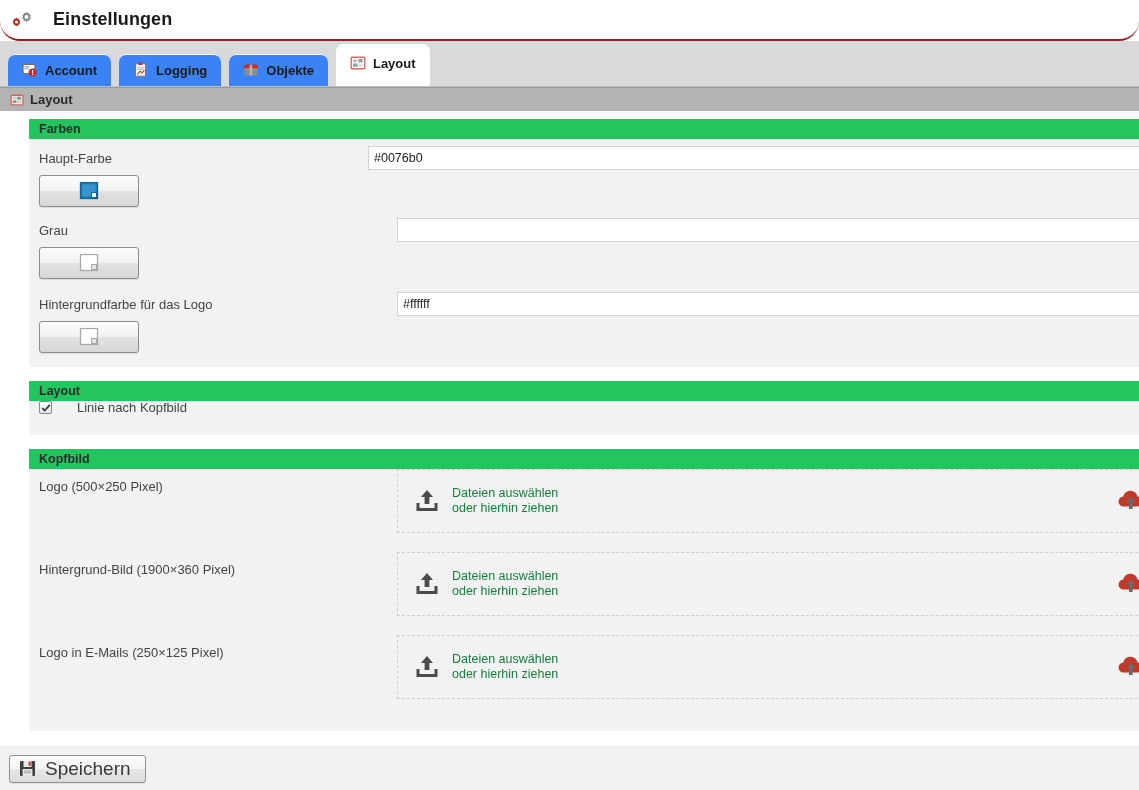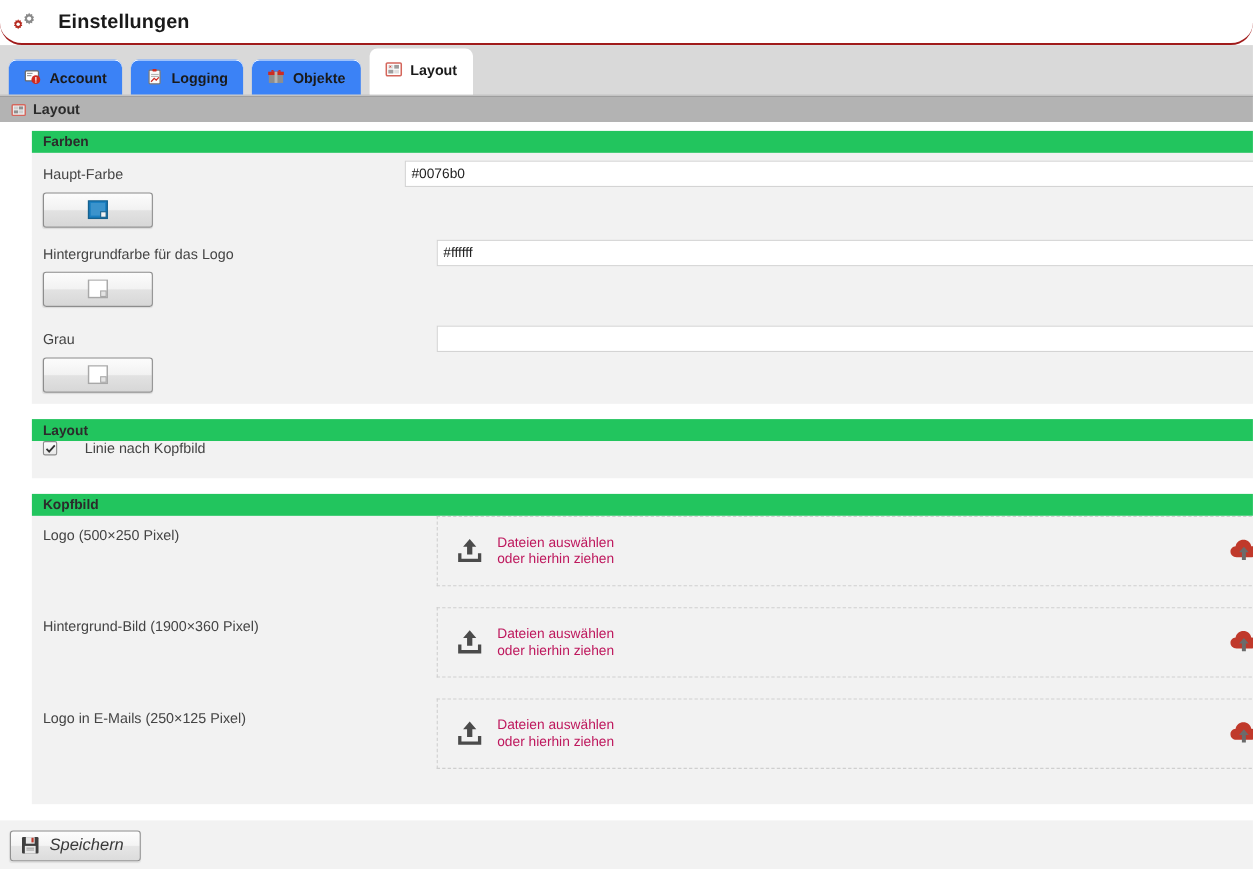--- a/index.html
+++ b/index.html
@@ -162,46 +162,45 @@
     left: 368px;
     width: 771px;
     height: 64px;
     border: 1px dashed #cfcfcf;
     background: #f2f2f2;
     display: flex;
     align-items: center;
     cursor: pointer;
   }
   .dz-inner { display: flex; align-items: center; gap: 12px; padding-left: 16px; }
-  .dz-text { font-size: 12.5px; color: #be185d; line-height: 15px; }
+  .dz-text { font-size: 12.5px; color: #15803d; line-height: 15px; }
   .cloud { position: absolute; right: 22px; top: 50%; transform: translateY(-50%); }
 
   
   #footer {
     position: absolute;
     left: 0; top: 746px;
     width: 1139px; height: 44px;
     background: #f2f2f2;
     border-top: 1px solid #f2f2f2;
     display: flex; align-items: center;
     padding-left: 9px;
   }
   #save-btn {
     height: 28px;
     padding: 0 14px 0 9px;
     border: 1px solid #919191;
     border-radius: 3px;
     background: linear-gradient(to bottom,#fdfdfd 0%,#f4f4f4 48%,#e6e6e6 52%,#dcdcdc 100%);
     display: flex; align-items: center; gap: 9px;
     font-family: "Liberation Sans", sans-serif;
-    font-size: 15px;
+    font-size: 19px;
     color: #3a3a3a;
     cursor: pointer;
     box-shadow: 0 1px 1px rgba(0,0,0,0.08);
-    font-style: italic;
   }
 </style>
 </head>
 <body>
 
 <div id="app-header">
   <span class="hdr-icons">
     <span class="gear">
       <svg width="11" height="11" viewBox="0 0 16 16">
         <path fill="#b5281e" d="M8 0.8l1.2 1.9 2.2-0.5 0.1 2.3 2.1 0.9-1.3 1.9 1.3 1.9-2.1 0.9-0.1 2.3-2.2-0.5L8 13.8 6.8 11.9l-2.2 0.5-0.1-2.3-2.1-0.9 1.3-1.9L2.4 5.4l2.1-0.9 0.1-2.3 2.2 0.5z"></path>
@@ -303,36 +302,36 @@
         <span style="display:block;width:20px;height:18px;">
           <svg width="20" height="18" viewBox="0 0 20 18">
             <rect x="1.5" y="0.5" width="17" height="16" fill="#1a7fc1" stroke="#15618f" stroke-width="1.3"></rect>
             <rect x="3.5" y="2.5" width="13" height="11.5" fill="#3b93cc"></rect>
             <rect x="12.5" y="10.5" width="5" height="5" fill="#f2f2f2" stroke="#15618f" stroke-width="1"></rect>
           </svg>
         </span>
       </div>
     </div>
 
-    <div class="row" style="padding-top:9px;height:78px;">
-      <div class="lbl">Hintergrundfarbe für das Logo</div>
-      <input class="txt" type="text" style="top: 3px; left: 368px; width: 771px;" value="#ffffff">
+    <div class="row" style="padding-top:9px;height:74px;">
+      <div class="lbl">Grau</div>
+      <input class="txt" type="text" style="top: 3px; left: 368px; width: 771px;" value="">
       <div class="cbtn">
         <span style="display:block;width:20px;height:18px;">
           <svg width="20" height="18" viewBox="0 0 20 18">
             <rect x="1.5" y="0.5" width="17" height="16" fill="#ffffff" stroke="#a8a8a8" stroke-width="1.3"></rect>
             <rect x="12.5" y="10.5" width="5" height="5" fill="#e4e4e4" stroke="#a8a8a8" stroke-width="1"></rect>
           </svg>
         </span>
       </div>
     </div>
 
-    <div class="row" style="padding-top:9px;height:74px;">
-      <div class="lbl">Grau</div>
-      <input class="txt" type="text" style="top: 3px; left: 368px; width: 771px;" value="">
+    <div class="row" style="padding-top:9px;height:78px;">
+      <div class="lbl">Hintergrundfarbe für das Logo</div>
+      <input class="txt" type="text" style="top: 3px; left: 368px; width: 771px;" value="#ffffff">
       <div class="cbtn">
         <span style="display:block;width:20px;height:18px;">
           <svg width="20" height="18" viewBox="0 0 20 18">
             <rect x="1.5" y="0.5" width="17" height="16" fill="#ffffff" stroke="#a8a8a8" stroke-width="1.3"></rect>
             <rect x="12.5" y="10.5" width="5" height="5" fill="#e4e4e4" stroke="#a8a8a8" stroke-width="1"></rect>
           </svg>
         </span>
       </div>
     </div>
   </div>

